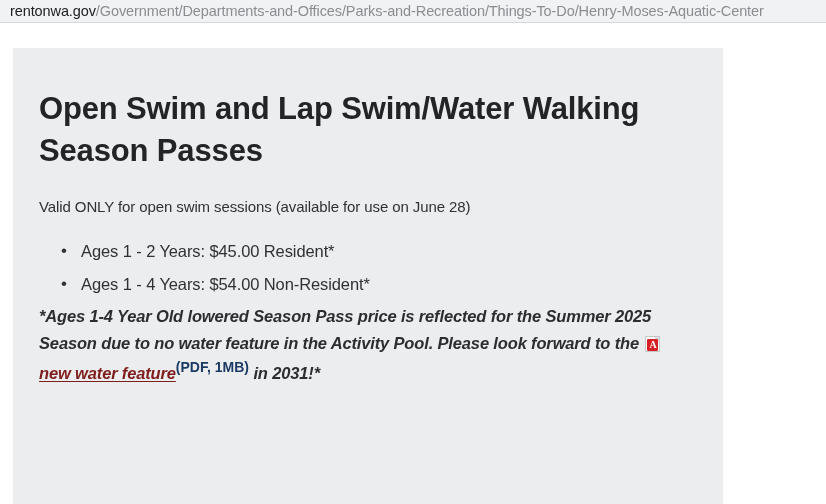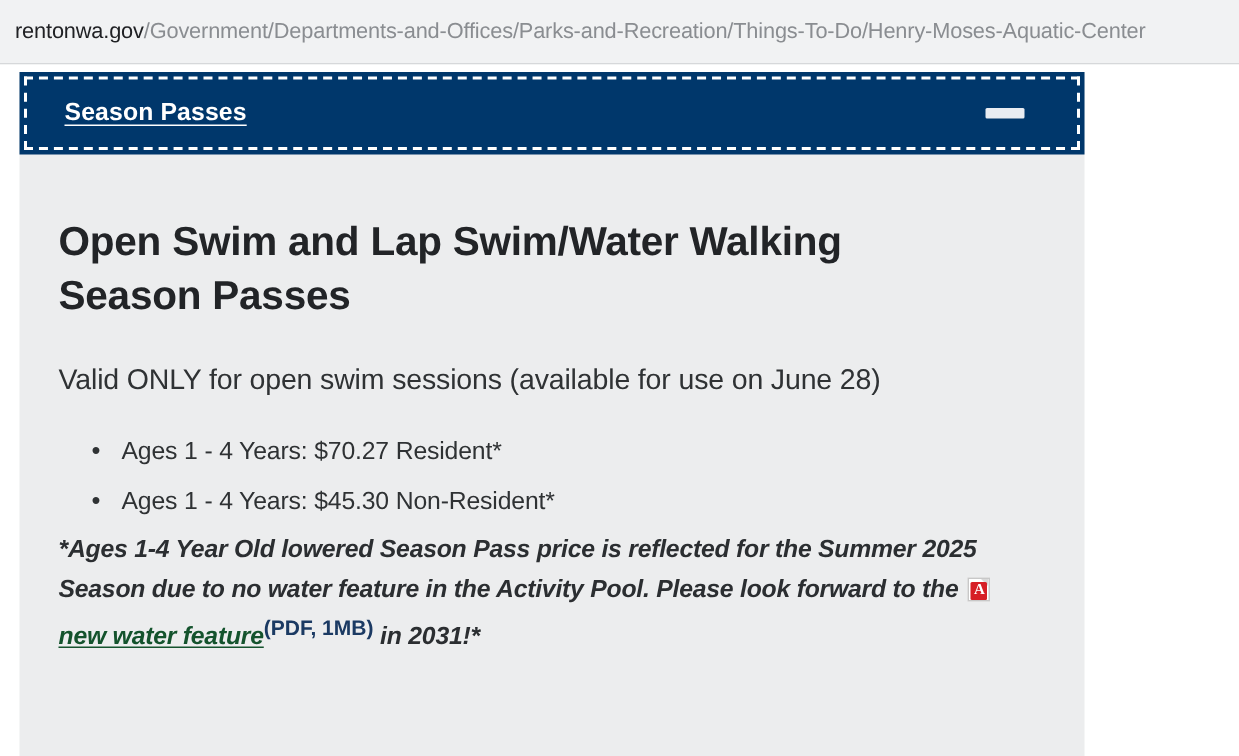--- a/index.html
+++ b/index.html
@@ -7,21 +7,21 @@
   html, body {
     width: 826px;
     height: 504px;
     background: #ffffff;
     font-family: "Liberation Sans", sans-serif;
     overflow: hidden;
   }
 
   
   #urlbar {
-    height: 43px;
+    height: 23px;
     background: #f1f2f3;
     border-bottom: 1px solid #d6d8da;
     display: flex;
     align-items: center;
     padding: 0 0 0 10px;
     white-space: nowrap;
   }
   #urlbar .url-text {
     font-size: 14.5px;
     letter-spacing: -0.1px;
@@ -79,32 +79,32 @@
     border-radius: 1px;
     margin-right: 18px;
   }
 
   
   #panel-body {
     padding: 26px 30px 0 26px;
   }
 
   #section-heading {
-    font-size: 27px;
+    font-size: 31px;
     font-weight: bold;
     color: #222427;
     line-height: 1.35;
     letter-spacing: -0.15px;
     max-width: 620px;
     margin-top: 14px;
   }
 
   #intro-paragraph {
     margin-top: 24px;
-    font-size: 19px;
+    font-size: 15px;
     color: #2f3234;
     line-height: 1.5;
     letter-spacing: -0.1px;
   }
 
   #price-list {
     margin-top: 20px;
     padding-left: 42px;
     list-style: none;
   }
@@ -164,21 +164,21 @@
     color: #ffffff;
     font-family: "Liberation Serif", serif;
     font-size: 10px;
     font-weight: bold;
     font-style: normal;
     line-height: 12px;
     text-align: center;
   }
 
   #pdf-link {
-    color: #14532d;
+    color: #7f1d1d;
     font-style: italic;
     font-weight: bold;
     text-decoration: underline;
     text-underline-offset: 2px;
     cursor: pointer;
   }
 
   .pdf-meta {
     font-size: 14px;
     font-style: normal;
@@ -191,32 +191,28 @@
 </head>
 <body>
 
 <div id="urlbar">
   <span class="url-text"><span class="url-domain">rentonwa.gov</span><span class="url-path">/Government/Departments-and-Offices/Parks-and-Recreation/Things-To-Do/Henry-Moses-Aquatic-Center</span></span>
 </div>
 <div id="urlbar-gap"></div>
 
 <div id="panel">
 
-  <div id="panel-header">
-    <span id="panel-title">Season Passes</span>
-    <span id="collapse-icon"></span>
-  </div>
 
   <div id="panel-body">
 
     <h1 id="section-heading">Open Swim and Lap Swim/Water Walking Season Passes</h1>
 
     <p id="intro-paragraph">Valid ONLY for open swim sessions (available for use on June 28)</p>
 
     <ul id="price-list">
-      <li>Ages 1 - 4 Years: $70.27 Resident*</li>
-      <li>Ages 1 - 4 Years: $45.30 Non-Resident*</li>
+      <li>Ages 1 - 2 Years: $45.00 Resident*</li>
+      <li>Ages 1 - 4 Years: $54.00 Non-Resident*</li>
     </ul>
 
     <p id="footnote"><span>*Ages 1-4 Year Old lowered Season Pass price is reflected for the Summer 2025 Season due to no water feature in the Activity Pool. Please look forward to the </span><span class="pdf-icon"><span class="pdf-fold"></span><span class="pdf-a">A</span></span><a id="pdf-link" href="#">new water feature</a><span class="pdf-meta">(PDF, 1MB)</span><span> in 2031!*</span></p>
 
   </div>
 </div>
 
 </body></html>

